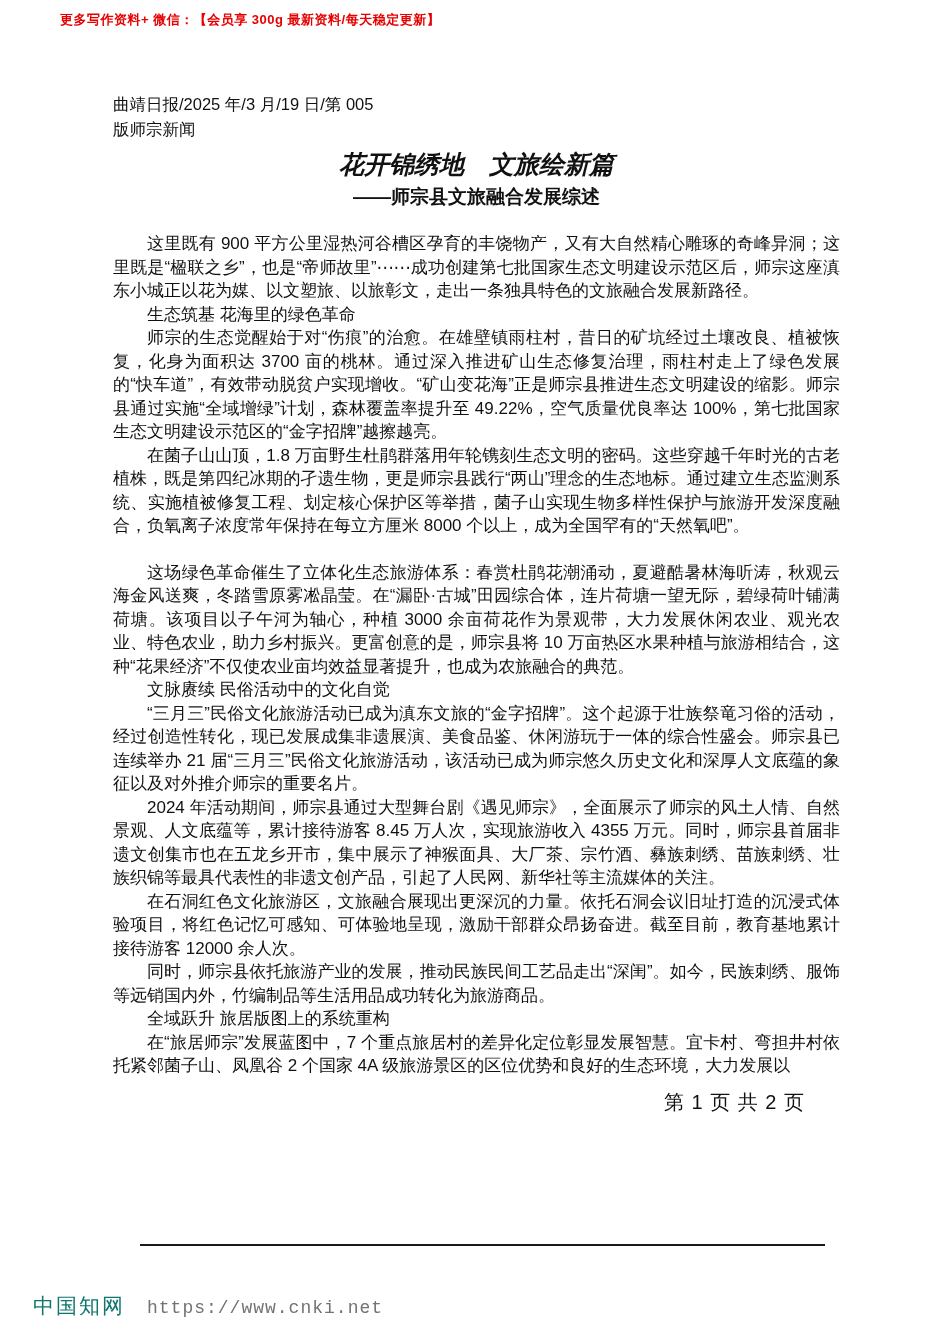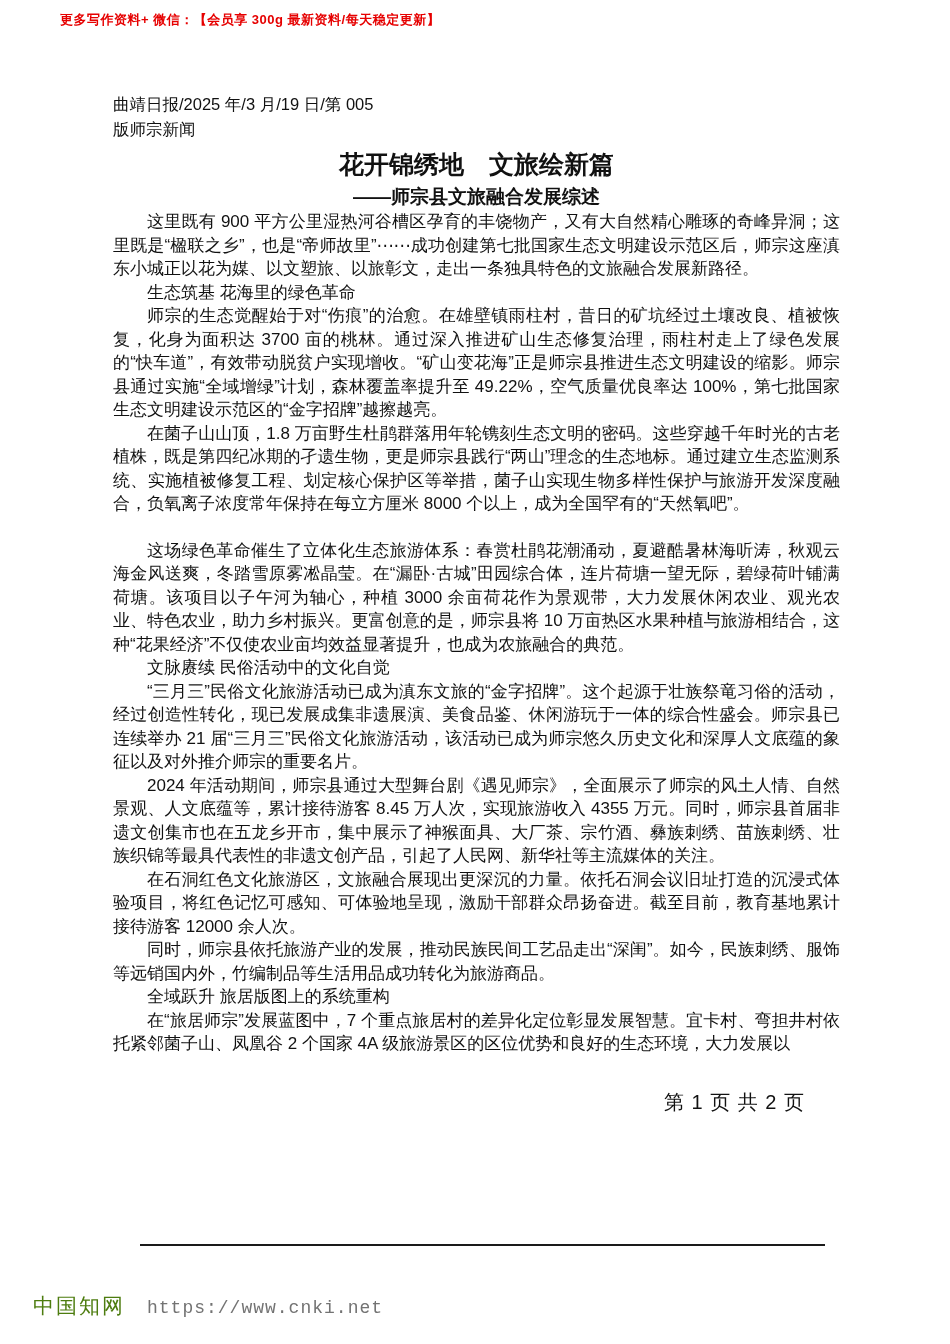--- a/index.html
+++ b/index.html
@@ -30,35 +30,37 @@
   .source-line {
     font-size: 16.5px;
     line-height: 25px;
   }
   .article-title {
     text-align: center;
     font-size: 25px;
     font-weight: bold;
     line-height: 32px;
     margin-top: 6px;
+    font-style: italic;
   }
   .article-subtitle {
     text-align: center;
     font-size: 19px;
     font-weight: bold;
     line-height: 26px;
     margin-top: 4px;
   }
   .article-byline {
     text-align: center;
     font-size: 17px;
     line-height: 24px;
     margin-top: 18px;
   }
   .article-body {
+    margin-top: 22px;
     font-size: 17px;
     line-height: 23.5px;
     text-align: justify;
   }
   .p-para, .p-heading {
     text-indent: 2em;
     margin: 0;
   }
   .p-spacer {
     height: 23px;
@@ -81,21 +83,21 @@
   .watermark {
     position: absolute;
     top: 1292px;
     left: 33px;
     display: flex;
     align-items: baseline;
     gap: 22px;
   }
   .watermark-brand {
     font-size: 21px;
-    color: #4d7c0f;
+    color: #0f766e;
     letter-spacing: 2px;
     font-family: Liberation Serif, serif;
   }
   .watermark-url {
     font-size: 18px;
     color: #737373;
     font-family: "Liberation Mono", "DejaVu Sans Mono", monospace;
     letter-spacing: 1px;
   }
 </style>

